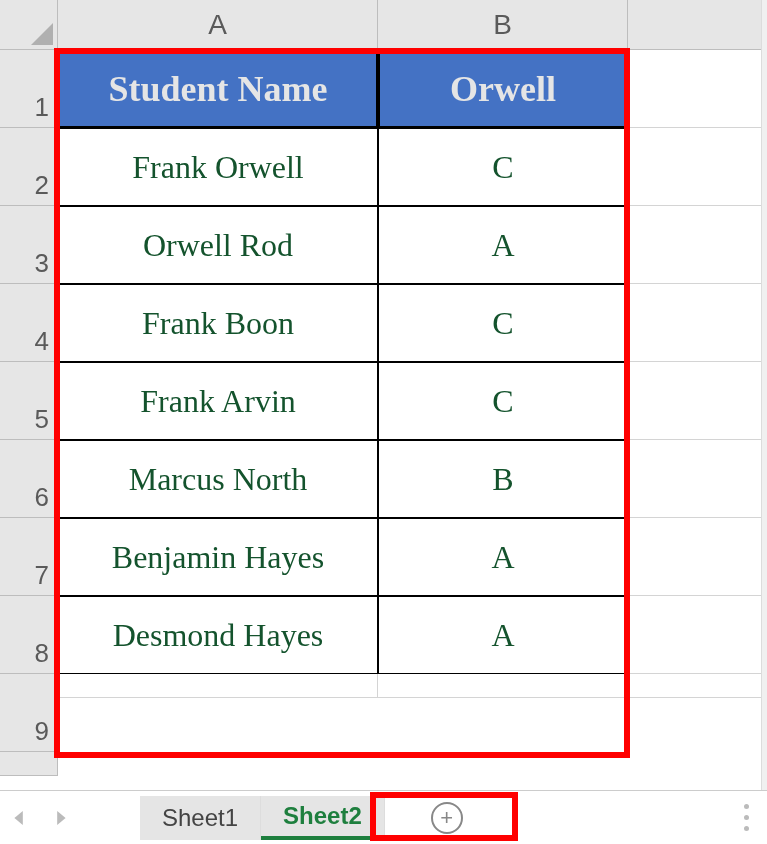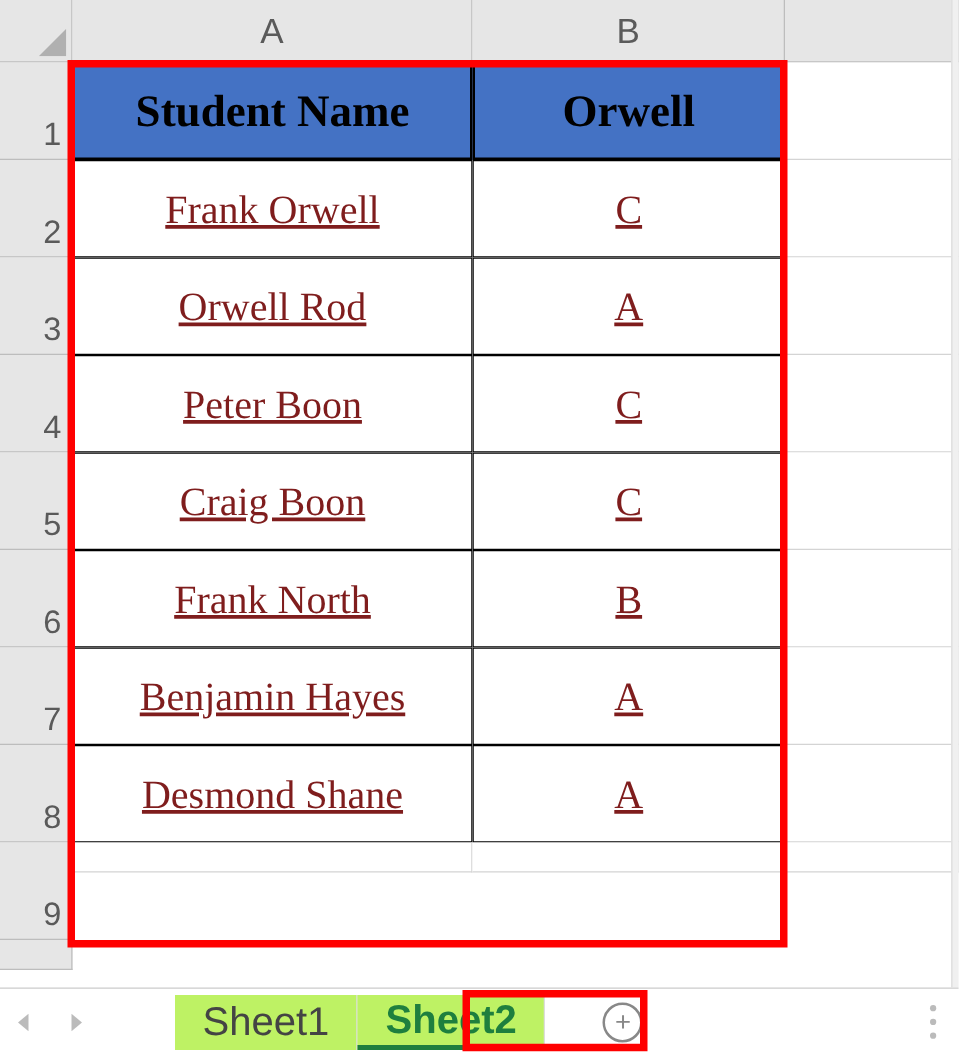--- a/index.html
+++ b/index.html
@@ -65,29 +65,28 @@
     border-bottom: 1px solid #d4d4d4;
     background: #ffffff;
     display: flex; align-items: center; justify-content: center;
     font-size: 32px;
   }
   .cell.col-A { width: 320px; }
   .cell.col-B { width: 250px; }
   .cell.col-C { width: 139px; }
   .hdr-cell {
     background: #4472c4;
-    color: #000000;
+    color: #e5e5e5;
     font-weight: bold;
     font-size: 36px;
     border: 2px solid #000000;
   }
   .data-cell {
     border: 1px solid #000000;
-    color: #7f1d1d;
-    text-decoration: underline;
+    color: #14532d;
   }
   .highlight-box {
     position: absolute;
     border: 6px solid #ff0000;
     pointer-events: none;
   }
   .hl-main { left: 54px; top: 48px; width: 576px; height: 710px; }
   .sheet-tabs {
     position: absolute;
     left: 0; bottom: 0;
@@ -99,23 +98,23 @@
   }
   .tab-nav {
     width: 40px; height: 54px;
     display: flex; align-items: center; justify-content: center;
     color: #bbbbbb;
   }
   .tab {
     padding: 0 22px;
     height: 44px;
     display: flex; align-items: center; justify-content: center;
-    font-size: 32px;
+    font-size: 24px;
     color: #444444;
-    background: #bef264;
+    background: #e5e5e5;
     border-right: 1px solid #dddddd;
     text-align: center;
   }
   .tab.active {
     color: #1e7f3e;
     font-weight: bold;
     border-bottom: 4px solid #1e7f3e;
   }
   .new-sheet {
     width: 44px; height: 44px;
@@ -182,41 +181,41 @@
       <div class="cell col-A data-cell">Frank Orwell</div>
       <div class="cell col-B data-cell">C</div>
       <div class="cell col-C"></div>
     </div>
     <div class="grid-row">
       <div class="cell col-A data-cell">Orwell Rod</div>
       <div class="cell col-B data-cell">A</div>
       <div class="cell col-C"></div>
     </div>
     <div class="grid-row">
-      <div class="cell col-A data-cell">Peter Boon</div>
+      <div class="cell col-A data-cell">Frank Boon</div>
       <div class="cell col-B data-cell">C</div>
       <div class="cell col-C"></div>
     </div>
     <div class="grid-row">
-      <div class="cell col-A data-cell">Craig Boon</div>
+      <div class="cell col-A data-cell">Frank Arvin</div>
       <div class="cell col-B data-cell">C</div>
       <div class="cell col-C"></div>
     </div>
     <div class="grid-row">
-      <div class="cell col-A data-cell">Frank North</div>
+      <div class="cell col-A data-cell">Marcus North</div>
       <div class="cell col-B data-cell">B</div>
       <div class="cell col-C"></div>
     </div>
     <div class="grid-row">
       <div class="cell col-A data-cell">Benjamin Hayes</div>
       <div class="cell col-B data-cell">A</div>
       <div class="cell col-C"></div>
     </div>
     <div class="grid-row">
-      <div class="cell col-A data-cell">Desmond Shane</div>
+      <div class="cell col-A data-cell">Desmond Hayes</div>
       <div class="cell col-B data-cell">A</div>
       <div class="cell col-C"></div>
     </div>
     <div class="grid-row r10">
       <div class="cell col-A"></div>
       <div class="cell col-B"></div>
       <div class="cell col-C"></div>
     </div>
   </div>
 

